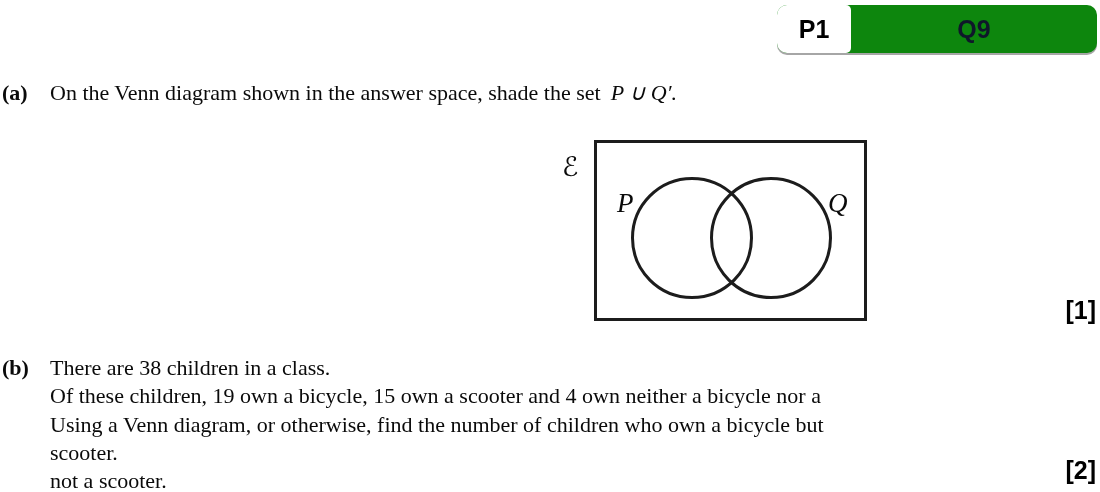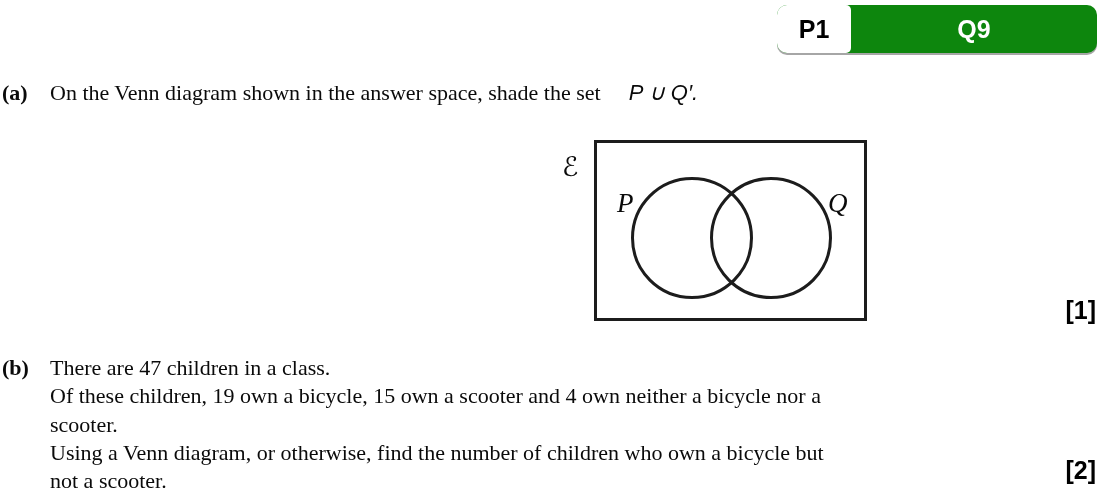--- a/index.html
+++ b/index.html
@@ -38,41 +38,41 @@
     justify-content:center;
     height:100%;
   }
   .badge-session{width:160px;color:#ffffff;letter-spacing:.5px;}
   .badge-paper{
     width:74px;
     background:#ffffff;
     color:#000000;
     border-radius:5px;
   }
-  .badge-question{flex:1;color:#ffffff;}
+  .badge-question{flex:1;color:#0f172a;}
 
   
   .q-row{
     position:absolute;
     left:0;
     display:flex;
     font-size:22px;
     line-height:28.3px;
   }
   .q-row-a{top:79px; width:780px;}
   .q-row-b{top:354px; width:960px;}
   .q-label{
     flex:0 0 48px;
     font-weight:bold;
     padding-left:2px;
   }
   .math{
     font-style:italic;
-    margin-left:28px;
-    font-family:Liberation Sans, sans-serif;
+    margin-left:10px;
+    font-family:Liberation Serif, serif;
   }
 
   
   .universal-label{
     position:absolute;
     left:562px; top:151px;
     font-size:27px;
     font-family:"DejaVu Sans","DejaVu Serif",serif;
     font-style:italic;
   }
@@ -135,23 +135,23 @@
   <div class="venn-circle circle-p"></div>
   <div class="venn-circle circle-q"></div>
   <span class="set-label label-p">P</span>
   <span class="set-label label-q">Q</span>
 
   <span class="marks marks-a">[1]</span>
 
   <div class="q-row q-row-b">
     <span class="q-label">(b)</span>
     <span class="q-text">
-      <div>There are 47 children in a class.</div>
+      <div>There are 38 children in a class.</div>
       <div>Of these children, 19 own a bicycle, 15 own a scooter and 4 own neither a bicycle nor a</div>
+      <div>Using a Venn diagram, or otherwise, find the number of children who own a bicycle but</div>
       <div>scooter.</div>
-      <div>Using a Venn diagram, or otherwise, find the number of children who own a bicycle but</div>
       <div>not a scooter.</div>
     </span>
   </div>
 
   <span class="marks marks-b">[2]</span>
 
 </div>
 
 </body></html>

